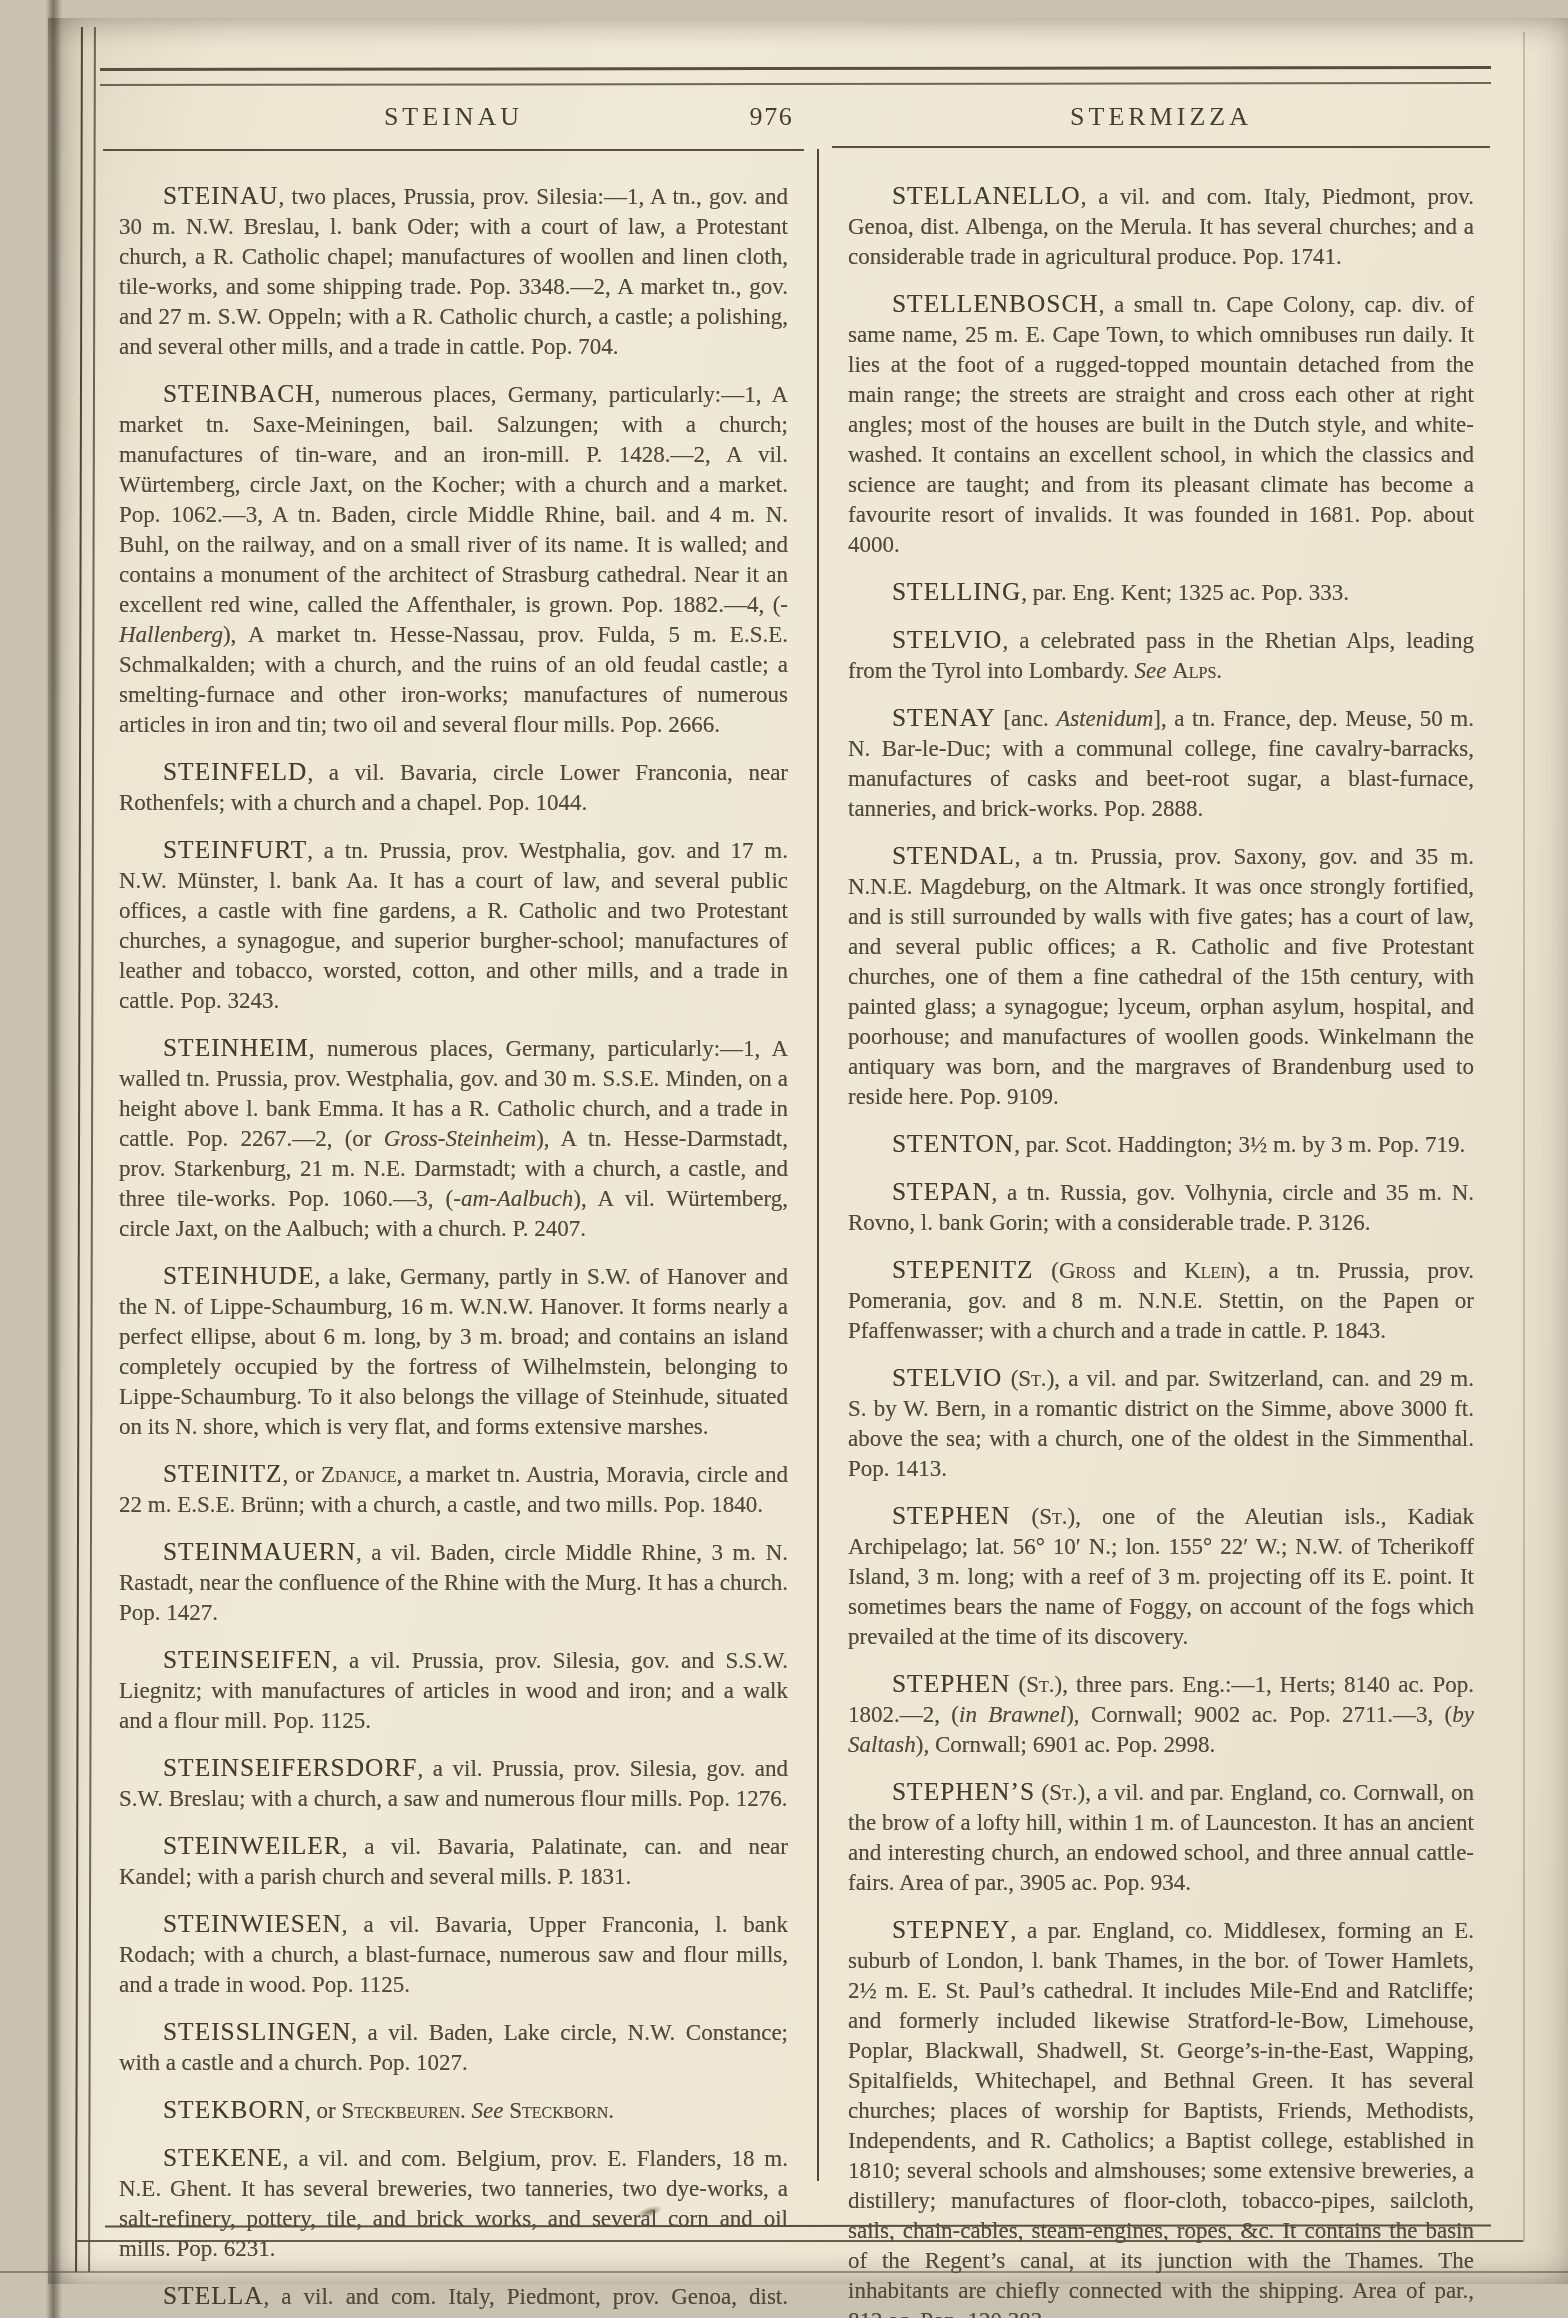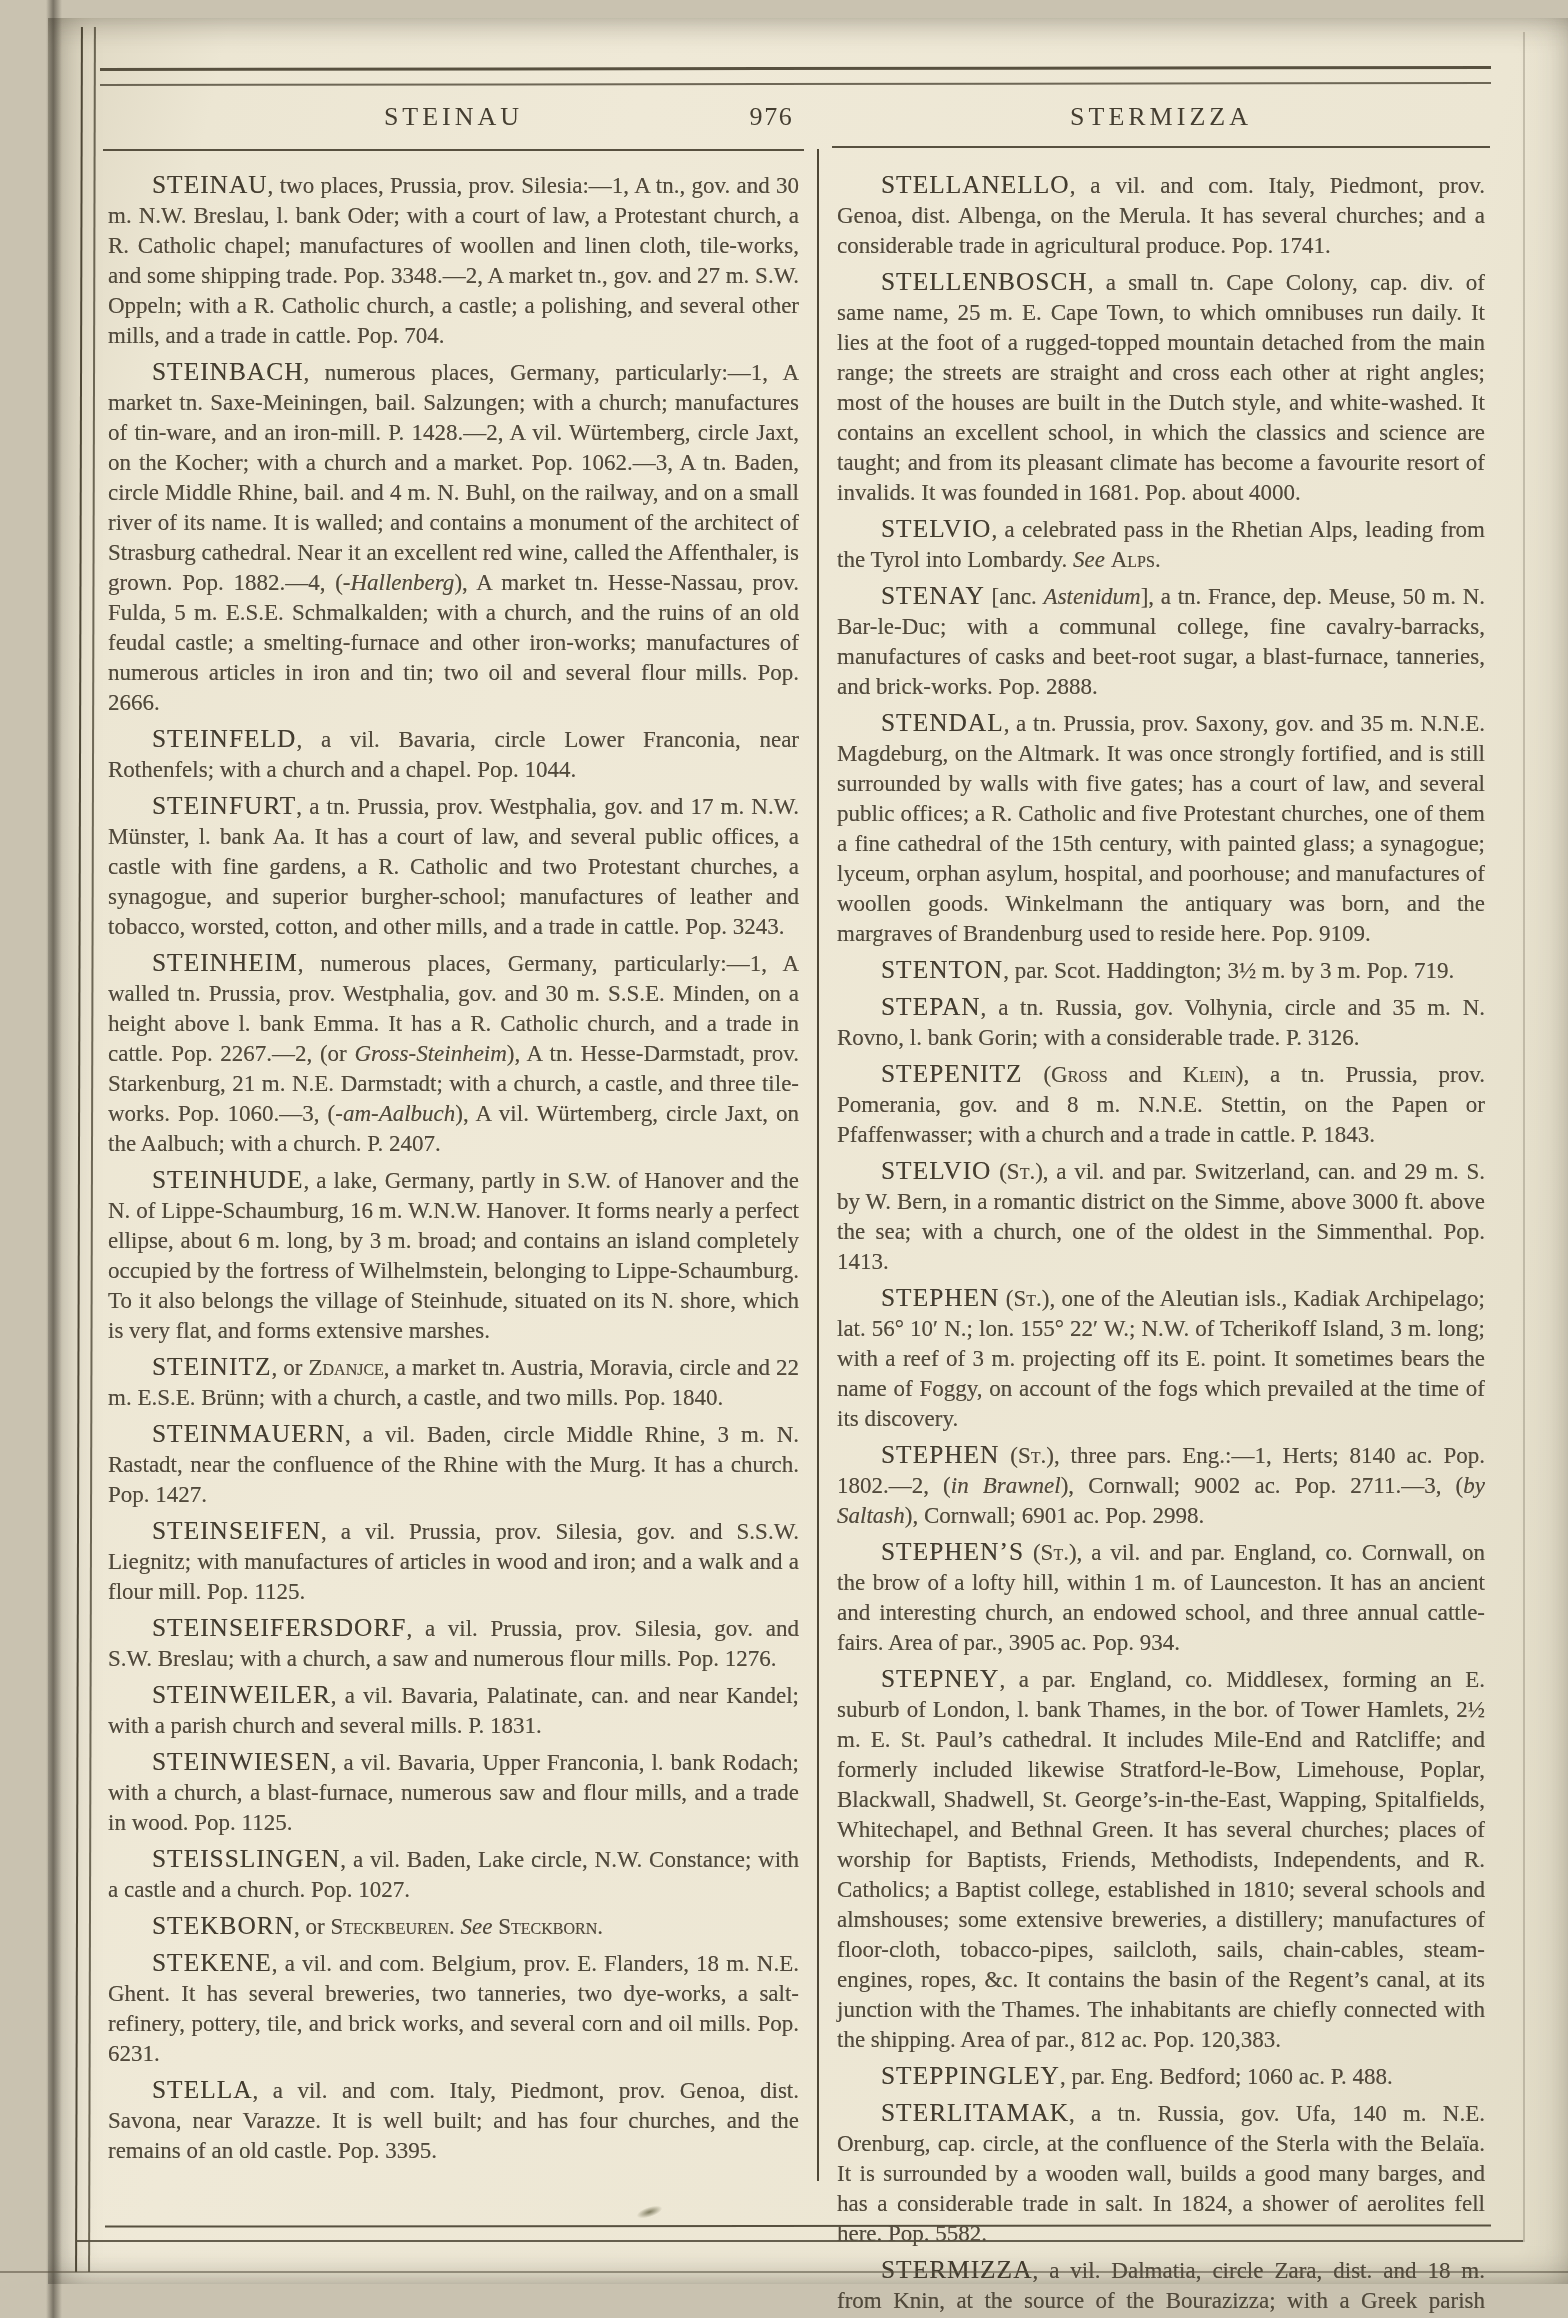--- a/index.html
+++ b/index.html
@@ -29,21 +29,21 @@
   .rh-left  { left:103px; width:701px; }
   .rh-page  { left:712px; width:119px; letter-spacing:1.6px; }
   .rh-right { left:832px; width:658px; }
   .col {
     position:absolute; top:164px;
     color:#51493b; font-size:23px; line-height:30px; text-align:justify;
     text-shadow:0 0 0.6px rgba(81,73,59,.55);
   }
   .col-left  { left:103px;  width:701px; }
   .col-right { left:832px; width:658px; }
-  p.entry { margin:5px; text-indent:44px; }
+  p.entry { margin:16px; text-indent:44px; }
   p.entry .head { font-size:25.4px; letter-spacing:1px; color:#433c2f; font-variant-caps:small-caps; }
   .sc { font-variant-caps:small-caps; }
   .ink-smudge {
     position:absolute; left:636px; top:2207px; width:27px; height:10.3px;
     background:radial-gradient(ellipse at center, rgba(92,90,58,.75), rgba(92,90,58,0) 70%);
     transform:rotate(-18deg);
   }
 </style>
 </head>
 <body>
@@ -83,20 +83,21 @@
     <p class="entry"><span class="head">STEINWEILER</span><span class="body">, a vil. Bavaria, Palatinate, can. and near Kandel; with a parish church and several mills. P. 1831.</span></p>
     <p class="entry"><span class="head">STEINWIESEN</span><span class="body">, a vil. Bavaria, Upper Franconia, l. bank Rodach; with a church, a blast-furnace, numerous saw and flour mills, and a trade in wood. Pop. 1125.</span></p>
     <p class="entry"><span class="head">STEISSLINGEN</span><span class="body">, a vil. Baden, Lake circle, N.W. Constance; with a castle and a church. Pop. 1027.</span></p>
     <p class="entry"><span class="head">STEKBORN</span><span class="body">, or <span class="sc">Steckbeuren</span>. <i>See</i> <span class="sc">Steckborn</span>.</span></p>
     <p class="entry"><span class="head">STEKENE</span><span class="body">, a vil. and com. Belgium, prov. E. Flanders, 18 m. N.E. Ghent. It has several breweries, two tanneries, two dye-works, a salt-refinery, pottery, tile, and brick works, and several corn and oil mills. Pop. 6231.</span></p>
     <p class="entry"><span class="head">STELLA</span><span class="body">, a vil. and com. Italy, Piedmont, prov. Genoa, dist. Savona, near Varazze. It is well built; and has four churches, and the remains of an old castle. Pop. 3395.</span></p>
   </div>
 <div class="col col-right">
     <p class="entry"><span class="head">STELLANELLO</span><span class="body">, a vil. and com. Italy, Piedmont, prov. Genoa, dist. Albenga, on the Merula. It has several churches; and a considerable trade in agricultural produce. Pop. 1741.</span></p>
     <p class="entry"><span class="head">STELLENBOSCH</span><span class="body">, a small tn. Cape Colony, cap. div. of same name, 25 m. E. Cape Town, to which omnibuses run daily. It lies at the foot of a rugged-topped mountain detached from the main range; the streets are straight and cross each other at right angles; most of the houses are built in the Dutch style, and white-washed. It contains an excellent school, in which the classics and science are taught; and from its pleasant climate has become a favourite resort of invalids. It was founded in 1681. Pop. about 4000.</span></p>
+    <p class="entry"><span class="head">STELLING</span><span class="body">, par. Eng. Kent; 1325 ac. Pop. 333.</span></p>
     <p class="entry"><span class="head">STELVIO</span><span class="body">, a celebrated pass in the Rhetian Alps, leading from the Tyrol into Lombardy. <i>See</i> <span class="sc">Alps</span>.</span></p>
     <p class="entry"><span class="head">STENAY</span><span class="body"> [anc. <i>Astenidum</i>], a tn. France, dep. Meuse, 50 m. N. Bar-le-Duc; with a communal college, fine cavalry-barracks, manufactures of casks and beet-root sugar, a blast-furnace, tanneries, and brick-works. Pop. 2888.</span></p>
     <p class="entry"><span class="head">STENDAL</span><span class="body">, a tn. Prussia, prov. Saxony, gov. and 35 m. N.N.E. Magdeburg, on the Altmark. It was once strongly fortified, and is still surrounded by walls with five gates; has a court of law, and several public offices; a R. Catholic and five Protestant churches, one of them a fine cathedral of the 15th century, with painted glass; a synagogue; lyceum, orphan asylum, hospital, and poorhouse; and manufactures of woollen goods. Winkelmann the antiquary was born, and the margraves of Brandenburg used to reside here. Pop. 9109.</span></p>
     <p class="entry"><span class="head">STENTON</span><span class="body">, par. Scot. Haddington; 3½ m. by 3 m. Pop. 719.</span></p>
     <p class="entry"><span class="head">STEPAN</span><span class="body">, a tn. Russia, gov. Volhynia, circle and 35 m. N. Rovno, l. bank Gorin; with a considerable trade. P. 3126.</span></p>
     <p class="entry"><span class="head">STEPENITZ</span><span class="body"> (<span class="sc">Gross</span> and <span class="sc">Klein</span>), a tn. Prussia, prov. Pomerania, gov. and 8 m. N.N.E. Stettin, on the Papen or Pfaffenwasser; with a church and a trade in cattle. P. 1843.</span></p>
     <p class="entry"><span class="head">STELVIO</span><span class="body"> (<span class="sc">St.</span>), a vil. and par. Switzerland, can. and 29 m. S. by W. Bern, in a romantic district on the Simme, above 3000 ft. above the sea; with a church, one of the oldest in the Simmenthal. Pop. 1413.</span></p>
     <p class="entry"><span class="head">STEPHEN</span><span class="body"> (<span class="sc">St.</span>), one of the Aleutian isls., Kadiak Archipelago; lat. 56° 10′ N.; lon. 155° 22′ W.; N.W. of Tcherikoff Island, 3 m. long; with a reef of 3 m. projecting off its E. point. It sometimes bears the name of Foggy, on account of the fogs which prevailed at the time of its discovery.</span></p>
     <p class="entry"><span class="head">STEPHEN</span><span class="body"> (<span class="sc">St.</span>), three pars. Eng.:—1, Herts; 8140 ac. Pop. 1802.—2, (<i>in Brawnel</i>), Cornwall; 9002 ac. Pop. 2711.—3, (<i>by Saltash</i>), Cornwall; 6901 ac. Pop. 2998.</span></p>
     <p class="entry"><span class="head">STEPHEN’S</span><span class="body"> (<span class="sc">St.</span>), a vil. and par. England, co. Cornwall, on the brow of a lofty hill, within 1 m. of Launceston. It has an ancient and interesting church, an endowed school, and three annual cattle-fairs. Area of par., 3905 ac. Pop. 934.</span></p>

